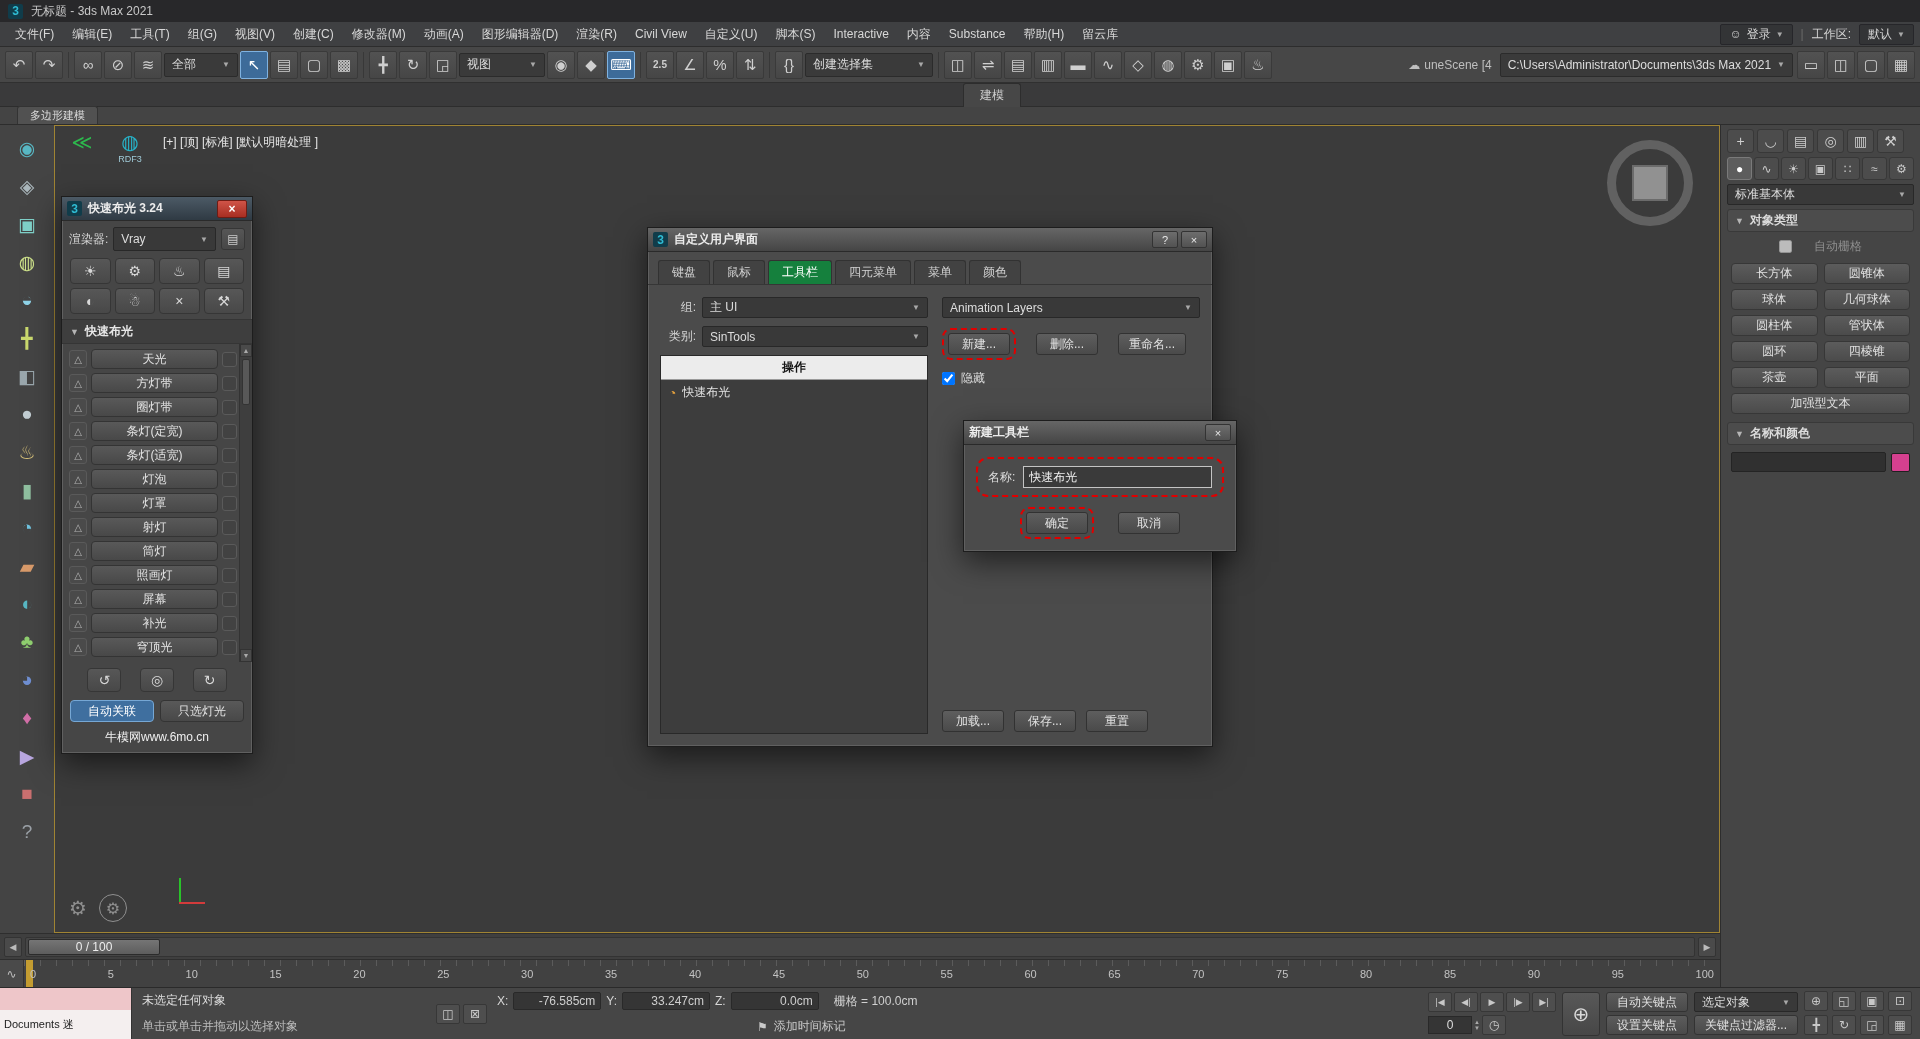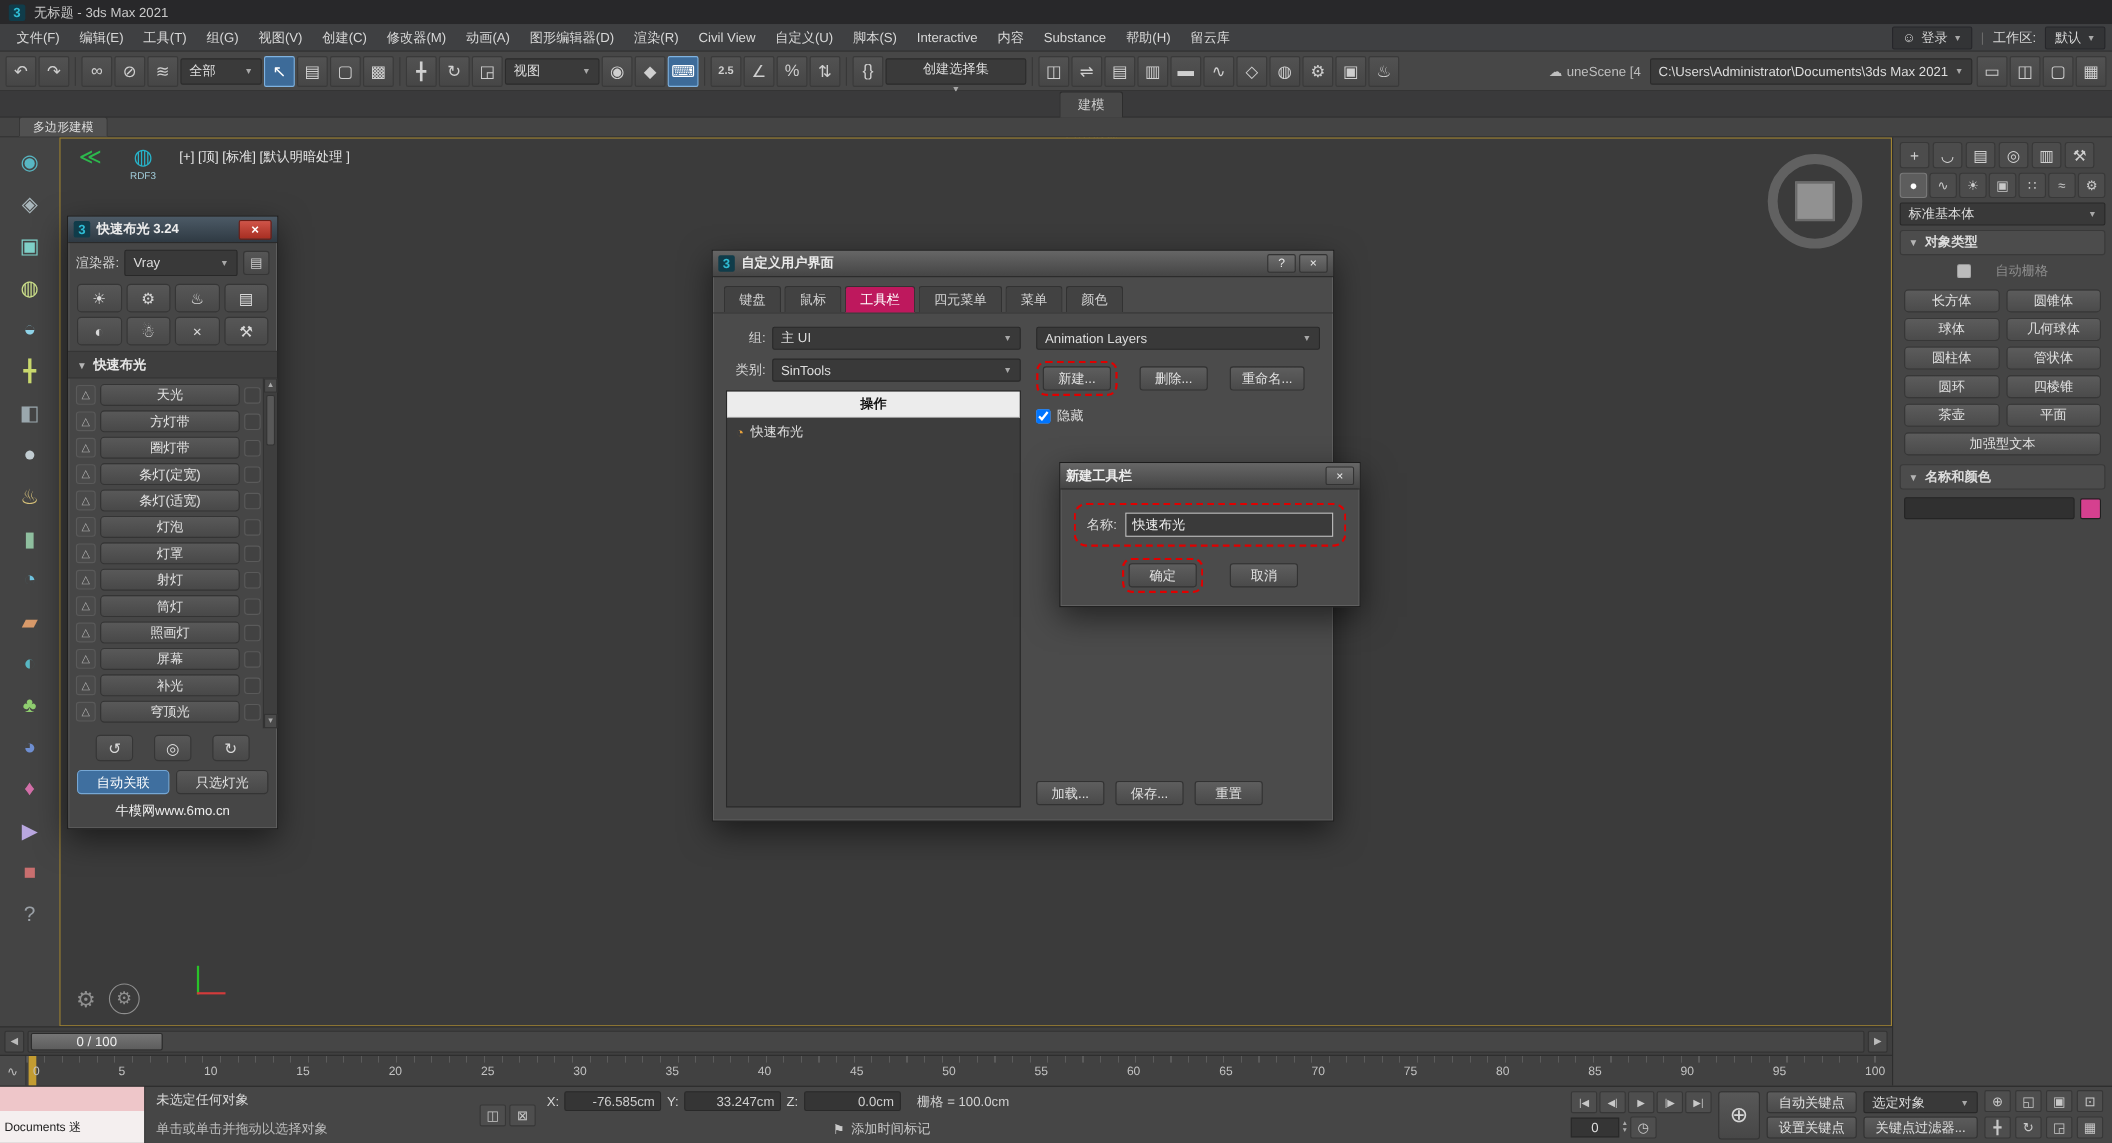--- a/index.html
+++ b/index.html
@@ -24,21 +24,21 @@
   .main-toolbar { position:absolute; top:47px; left:0; right:0; height:36px; background:#474747; border-bottom:1px solid #303030; display:flex; align-items:center; gap:2px; padding:0 5px; }
   .tgroup { display:flex; align-items:center; gap:2px; }
   .tbtn { width:28px; height:28px; display:inline-flex; align-items:center; justify-content:center; color:#cfcfcf; font-size:15px;
           background:linear-gradient(#525252,#464646); border:1px solid #3a3a3a; border-radius:2px; cursor:default; }
   .tbtn.active { background:#3d6b99; border-color:#7fb2e0; color:#fff; }
   .tbtn.snap { font-size:10px; font-weight:bold; }
   .tsep { width:1px; height:26px; background:#383838; margin:0 3px; }
   .tdrop { height:24px; display:flex; align-items:center; gap:6px; background:#3a3a3a; border:1px solid #2b2b2b; padding:0 7px; border-radius:2px; justify-content:space-between; color:#ddd; }
   .tdrop.small { min-width:74px; }
   .tdrop.mid { min-width:86px; }
-  .tdrop.wide { min-width:128px;flex-direction:column; }
+  .tdrop.wide { min-width:128px; }
   .path-box { min-width:278px; }
   .tright { margin-left:auto; display:flex; align-items:center; gap:4px; }
   .cloud-lbl { display:flex; align-items:center; gap:4px; color:#bfbfbf; padding:0 4px; }
 
   .ribbon-tabs { position:absolute; top:83px; left:0; right:0; height:24px; background:#3a3a3b; border-bottom:1px solid #2d2d2d; display:flex; align-items:center; padding-left:64px; gap:4px;flex-direction:column; }
   .rtab { padding:3px 16px; color:#cdcdcd; }
   .rtab.active { background:#474747; border:1px solid #2d2d2d; border-bottom:none; border-radius:3px 3px 0 0; }
   .rcaret { width:22px; height:16px; display:flex; align-items:center; justify-content:center; background:#454545; border:1px solid #303030; border-radius:2px; font-size:8px; }
   .ribbon-sub { position:absolute; top:107px; left:0; right:0; height:18px; background:#444; border-bottom:1px solid #2d2d2d; display:flex; align-items:flex-end; padding-left:17px; }
   .rsub { padding:1px 12px; background:#515151; border:1px solid #333; border-bottom:none; font-size:11px; color:#ddd; border-radius:3px 3px 0 0; }
@@ -79,21 +79,21 @@
   .obj-btn { height:21px; background:linear-gradient(#5c5c5c,#4b4b4b); border:1px solid #373737; border-radius:4px; font-size:12px; display:flex; align-items:center; justify-content:center; color:#e0e0e0; }
   .obj-btn.wide { grid-column:1 / -1; }
   .name-row { display:flex; gap:5px; padding:3px 4px; align-items:center; }
   .name-input { flex:1; height:20px; background:#303030; border:1px solid #242424; border-radius:2px; }
   .swatch { width:19px; height:19px; border:1px solid #202020; border-radius:2px; }
 
   
   .timeline { position:absolute; top:933px; left:0; right:200px; height:26px; background:#3f3f3f; border-top:1px solid #2e2e2e; display:flex; align-items:center; gap:3px; padding:0 4px; }
   .tl-arrow { width:18px; height:20px; display:flex; align-items:center; justify-content:center; background:#4a4a4a; border:1px solid #333; border-radius:2px; font-size:9px; color:#bbb; }
   .tl-track { flex:1; height:20px; background:#464646; border:1px solid #333; border-radius:2px; position:relative; }
-  .tl-handle { position:absolute; left:2px; top:1px; width:120px; height:16px; background:linear-gradient(#757575,#5d5d5d); border:1px solid #2b2b2b; border-radius:2px; display:flex; align-items:center; justify-content:center; color:#eee; }
+  .tl-handle { position:absolute; left:2px; top:1px; width:132px; height:16px; background:linear-gradient(#757575,#5d5d5d); border:1px solid #2b2b2b; border-radius:2px; display:flex; align-items:center; justify-content:center; color:#eee; }
   .ruler { position:absolute; top:959px; left:0; right:200px; height:28px; background:#414141; border-top:1px solid #2e2e2e; display:flex; align-items:stretch; }
   .ruler-mini { width:24px; display:flex; align-items:center; justify-content:center; background:#4a4a4a; border-right:1px solid #333; color:#bbb; }
   .ruler-track { flex:1; position:relative; background-image:repeating-linear-gradient(to right, #5b5b5b 0 1px, transparent 1px 16px); background-size:100% 6px; background-repeat:no-repeat; }
   .ruler-marker { position:absolute; left:2px; top:0; width:7px; height:100%; background:#c39c31; }
   .ruler-ticks { position:absolute; left:6px; right:6px; top:8px; display:flex; justify-content:space-between; }
   .tick-label { font-size:11px; color:#c2c2c2; }
 
   
   .statusbar { position:absolute; left:0; right:0; bottom:0; height:52px; background:#464646; border-top:1px solid #2a2a2a; display:flex; align-items:stretch; }
   .sb-left { width:132px; display:flex; flex-direction:column; border-right:1px solid #333; }
@@ -153,21 +153,21 @@
   .ql-foot { width:34px; height:24px; display:flex; align-items:center; justify-content:center; background:linear-gradient(#575757,#484848); border:1px solid #363636; border-radius:4px; font-size:14px; color:#d8d8d8; }
   .ql-bottom { display:flex; gap:6px; padding:6px 8px 2px; }
   .ql-auto { flex:1; height:22px; background:#3f6f9f; border:1px solid #76a7d4; border-radius:4px; color:#fff; display:flex; align-items:center; justify-content:center; }
   .ql-only { flex:1; height:22px; background:linear-gradient(#595959,#484848); border:1px solid #343434; border-radius:4px; color:#e2e2e2; display:flex; align-items:center; justify-content:center; }
   .ql-footer { text-align:center; padding:5px 0 7px; color:#efefef; }
 
   
   .cust { left:647px; top:227px; width:566px; height:520px; z-index:50; display:flex; flex-direction:column; }
   .cust-tabs { display:flex; gap:3px; padding:8px 10px 0; border-bottom:1px solid #363636; }
   .tab { padding:3px 13px; background:#424242; border:1px solid #323232; border-bottom:none; border-radius:3px 3px 0 0; color:#d2d2d2; }
-  .tab.active { background:#be185d; color:#fff; }
+  .tab.active { background:#15803d; color:#fff; }
   .cust-body { flex:1; display:flex; gap:14px; padding:12px; }
   .cust-left { width:268px; display:flex; flex-direction:column; gap:8px; }
   .fld-row { display:flex; align-items:center; gap:6px; }
   .fld-row .lbl { width:36px; text-align:right; color:#d5d5d5; }
   .fld-row .ddl { flex:1; }
   .listbox { flex:1; border:1px solid #292929; background:#3d3d3d; display:flex; flex-direction:column; }
   .list-header { background:#ececec; color:#151515; font-weight:bold; text-align:center; padding:3px 0; border-bottom:1px solid #9a9a9a; }
   .list-item { display:flex; align-items:center; gap:6px; padding:4px 8px; color:#e0e0e0; }
   .list-item .ic { color:#e8a33d; font-size:12px; }
   .cust-right { flex:1; display:flex; flex-direction:column; gap:10px; }

